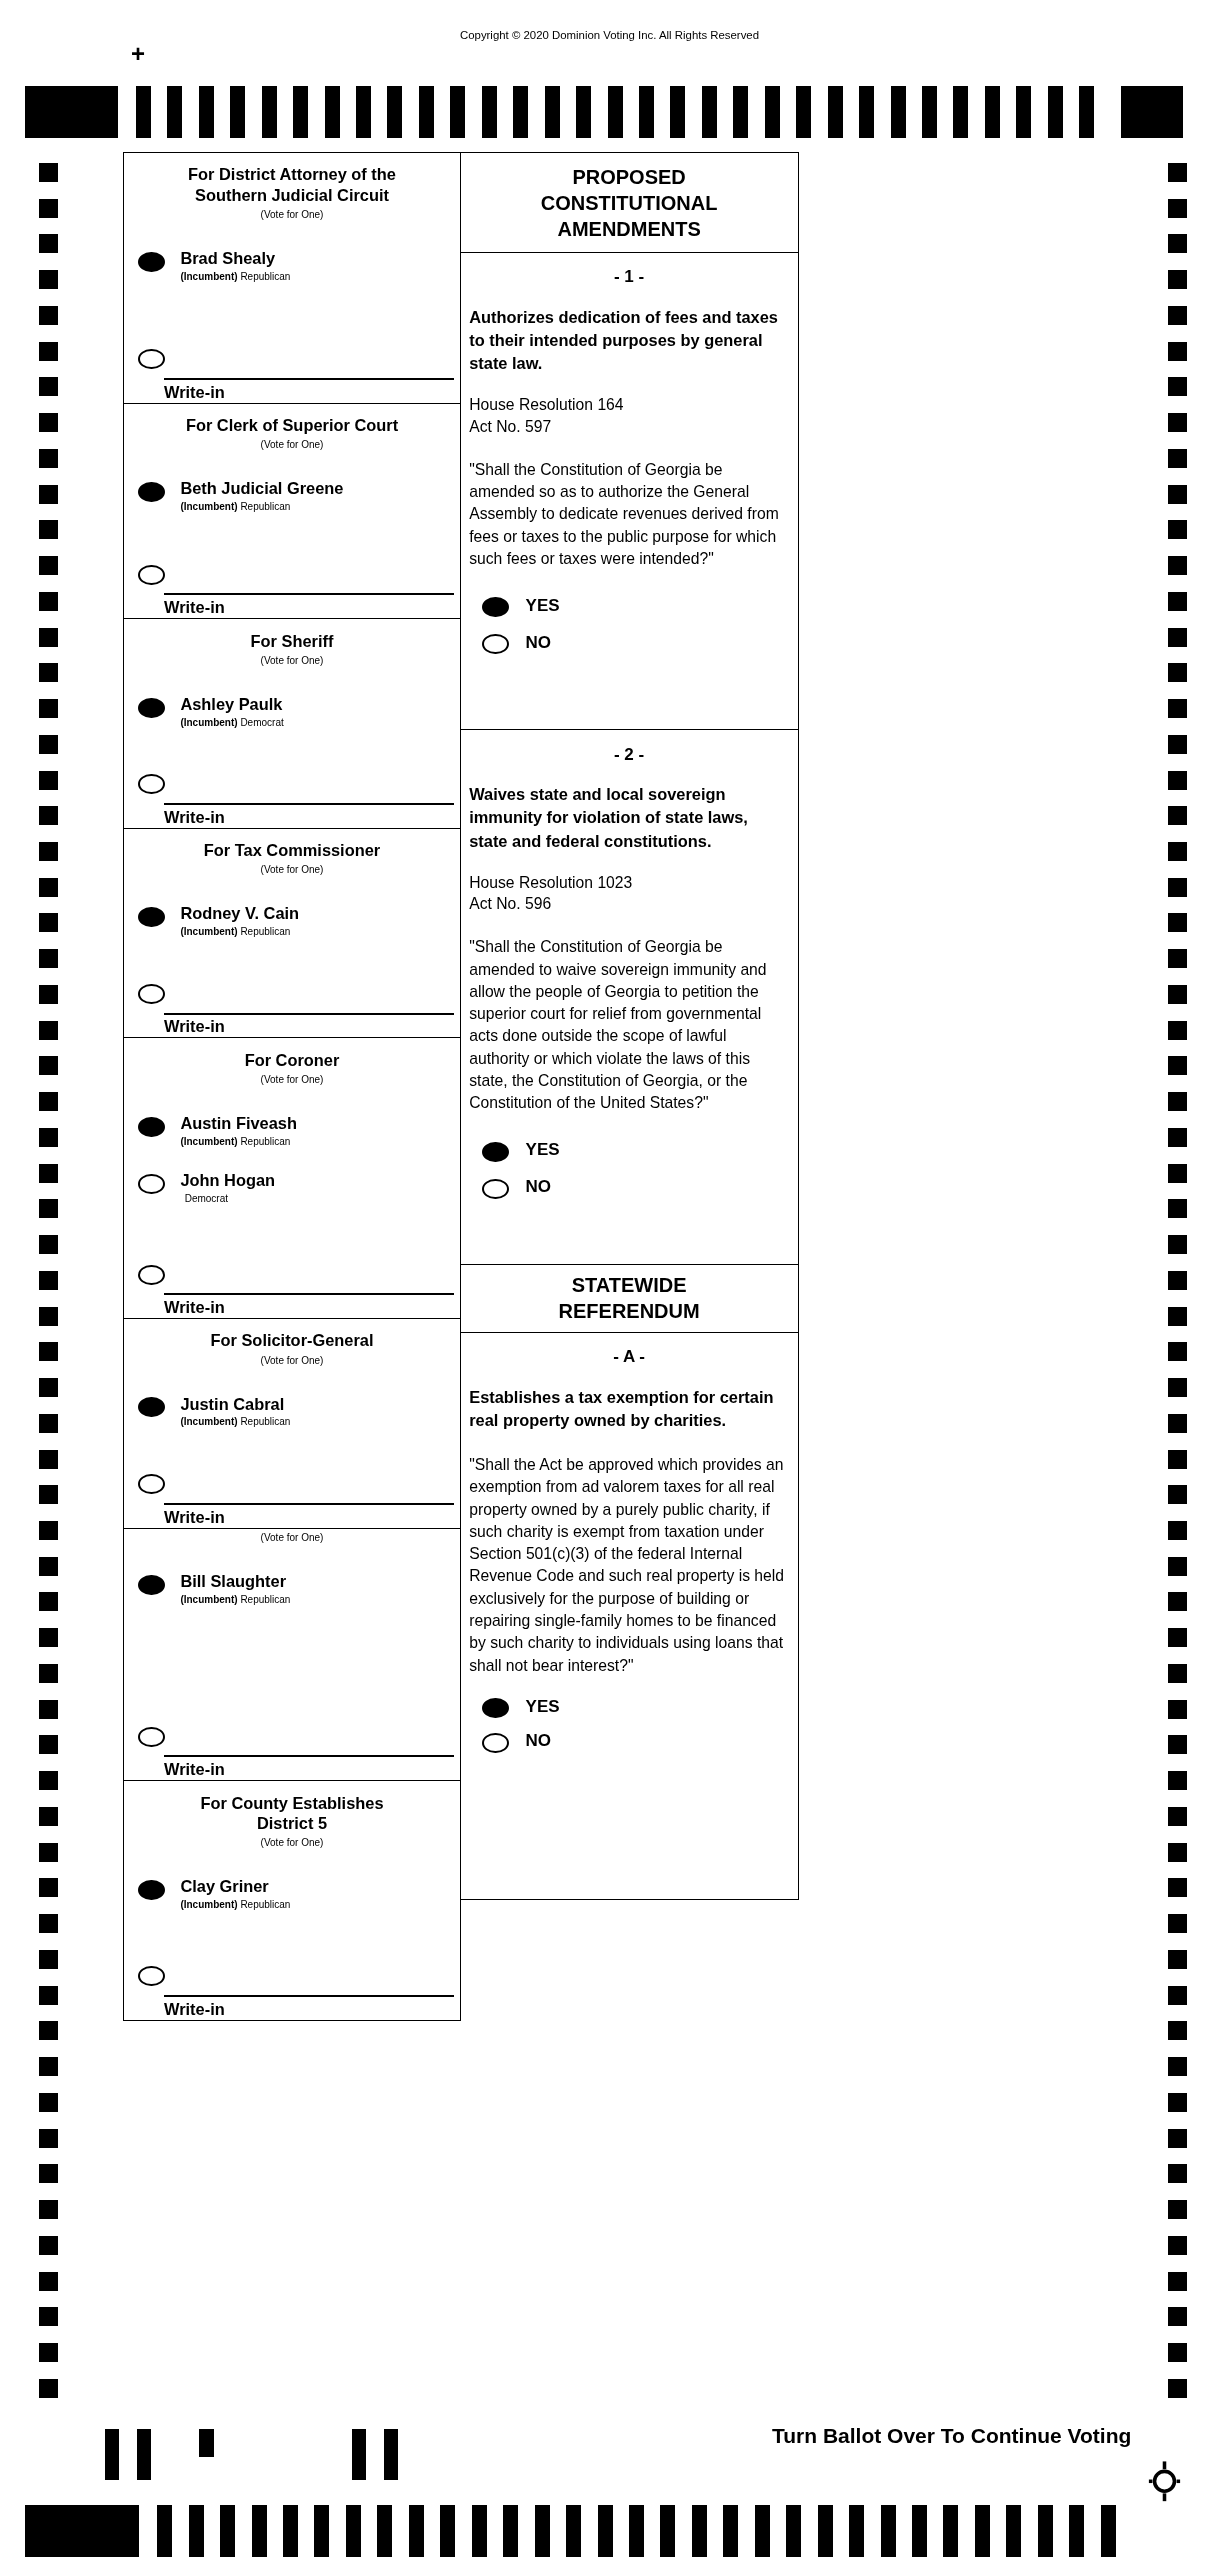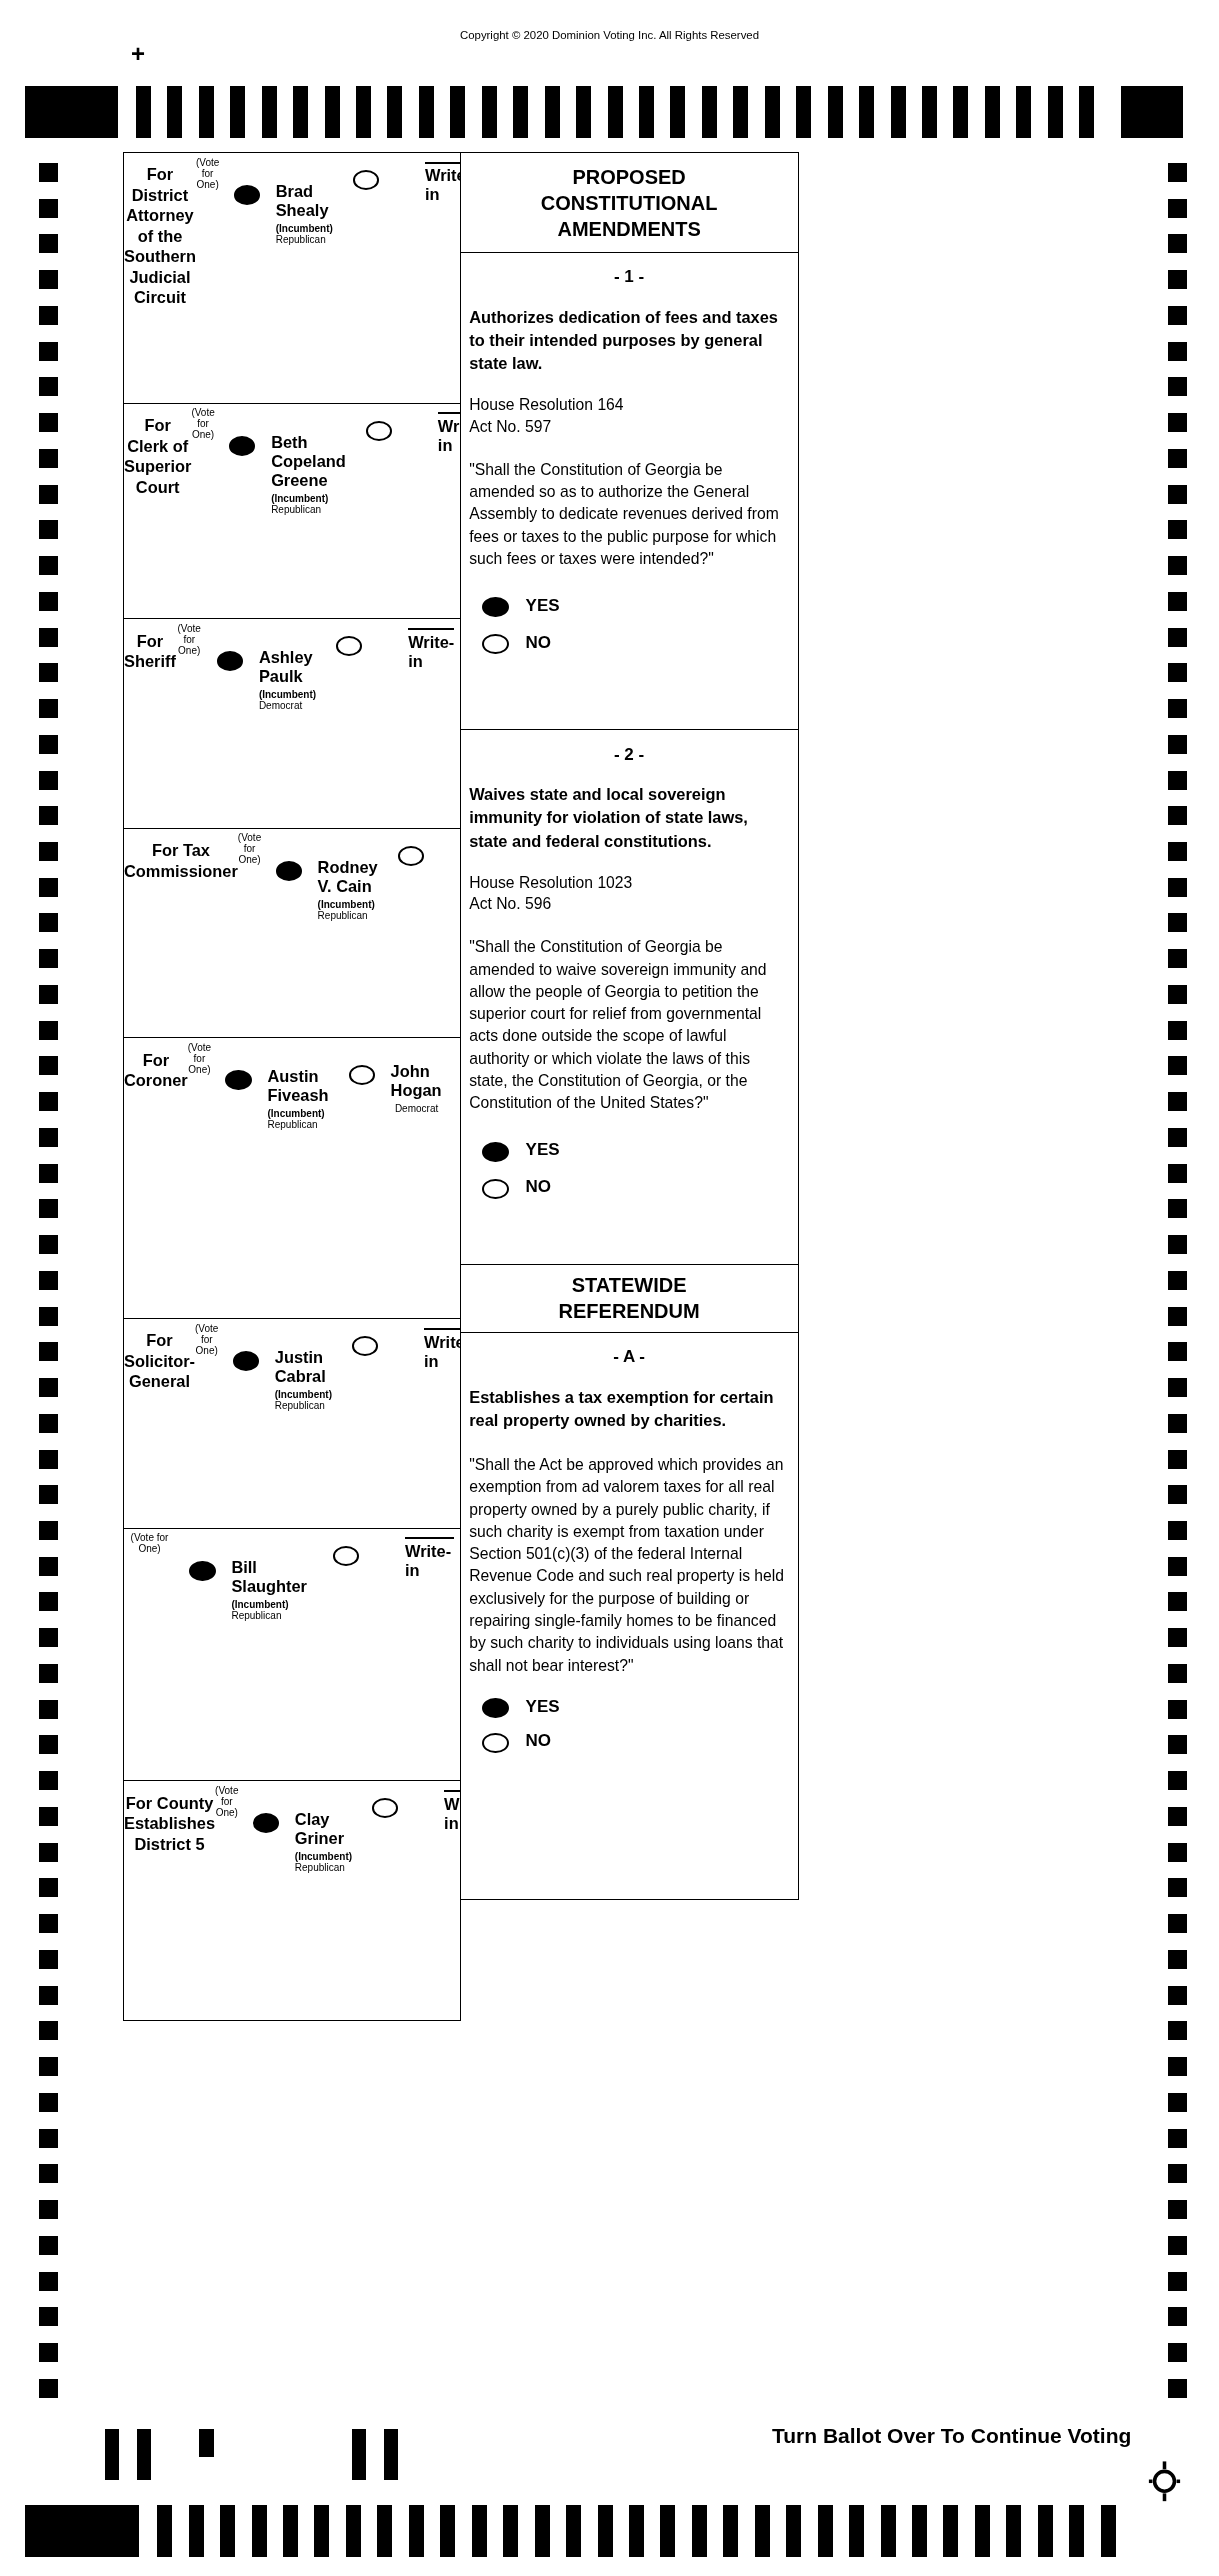--- a/index.html
+++ b/index.html
@@ -4,21 +4,21 @@
 <style>
   html,body{margin:0;padding:0;background:#fff;}
   #page{position:relative;width:1219px;height:2576px;background:#fff;overflow:hidden;
         font-family:"Liberation Sans","DejaVu Sans",sans-serif;color:#000;}
   .mark{position:absolute;background:#000;}
   .copyright{position:absolute;top:29px;left:0;width:100%;text-align:center;font-size:11.4px;}
   .plus{position:absolute;left:131px;top:40px;font-size:24px;font-weight:bold;}
   #columns{position:absolute;left:123px;top:152px;display:flex;align-items:flex-start;}
   .col-left{width:338px;}
   .col-right{width:339px;margin-left:-1.4px;}
-  .cbox{border:1.4px solid #000;box-sizing:border-box;margin-top:-1.4px;display:flex;flex-direction:row;background:#fff;}
+  .cbox{border:1.4px solid #000;box-sizing:border-box;margin-top:-1.4px;display:flex;flex-direction:column;background:#fff;}
   .cbox:first-child{margin-top:0;}
   .c-title{font-weight:bold;font-size:16.4px;text-align:center;line-height:1.25;margin-top:11.4px;}
   .c-title span{display:block;}
   .c-vote{font-size:10px;text-align:center;margin-top:3.6px;}
   .cand{display:flex;margin:29px 5.7px 0 14.3px;}
   .bubble{width:26.4px;height:20px;border:2.1px solid #000;border-radius:50%;flex:none;box-sizing:border-box;margin-top:2.9px;background:#fff;}
   .bubble.filled{background:#000;}
   .cand-info{margin-left:15.7px;}
   .cand-name{font-weight:bold;font-size:16.4px;}
   .cand-sub{font-size:10px;margin-top:2.9px;}
@@ -82,21 +82,21 @@
       </div>
 
       <div class="cbox" style="min-height:217px">
         <div class="c-title">
             <span>For Clerk of Superior Court</span>
           </div>
         <div class="c-vote">(Vote for One)</div>
         <div class="cand">
           <div class="bubble filled"></div>
           <div class="cand-info">
-            <div class="cand-name">Beth Copeland Greene</div>
+            <div class="cand-name">Beth Judicial Greene</div>
             <div class="cand-sub"><span class="inc">(Incumbent)</span> <span>Republican</span></div>
           </div>
         </div>
         <div class="spacer"></div>
         <div class="wi-bubble-row">
             <div class="bubble"></div>
           </div>
         <div class="writein">
             <div class="wi-label">Write-in</div>
           </div>

